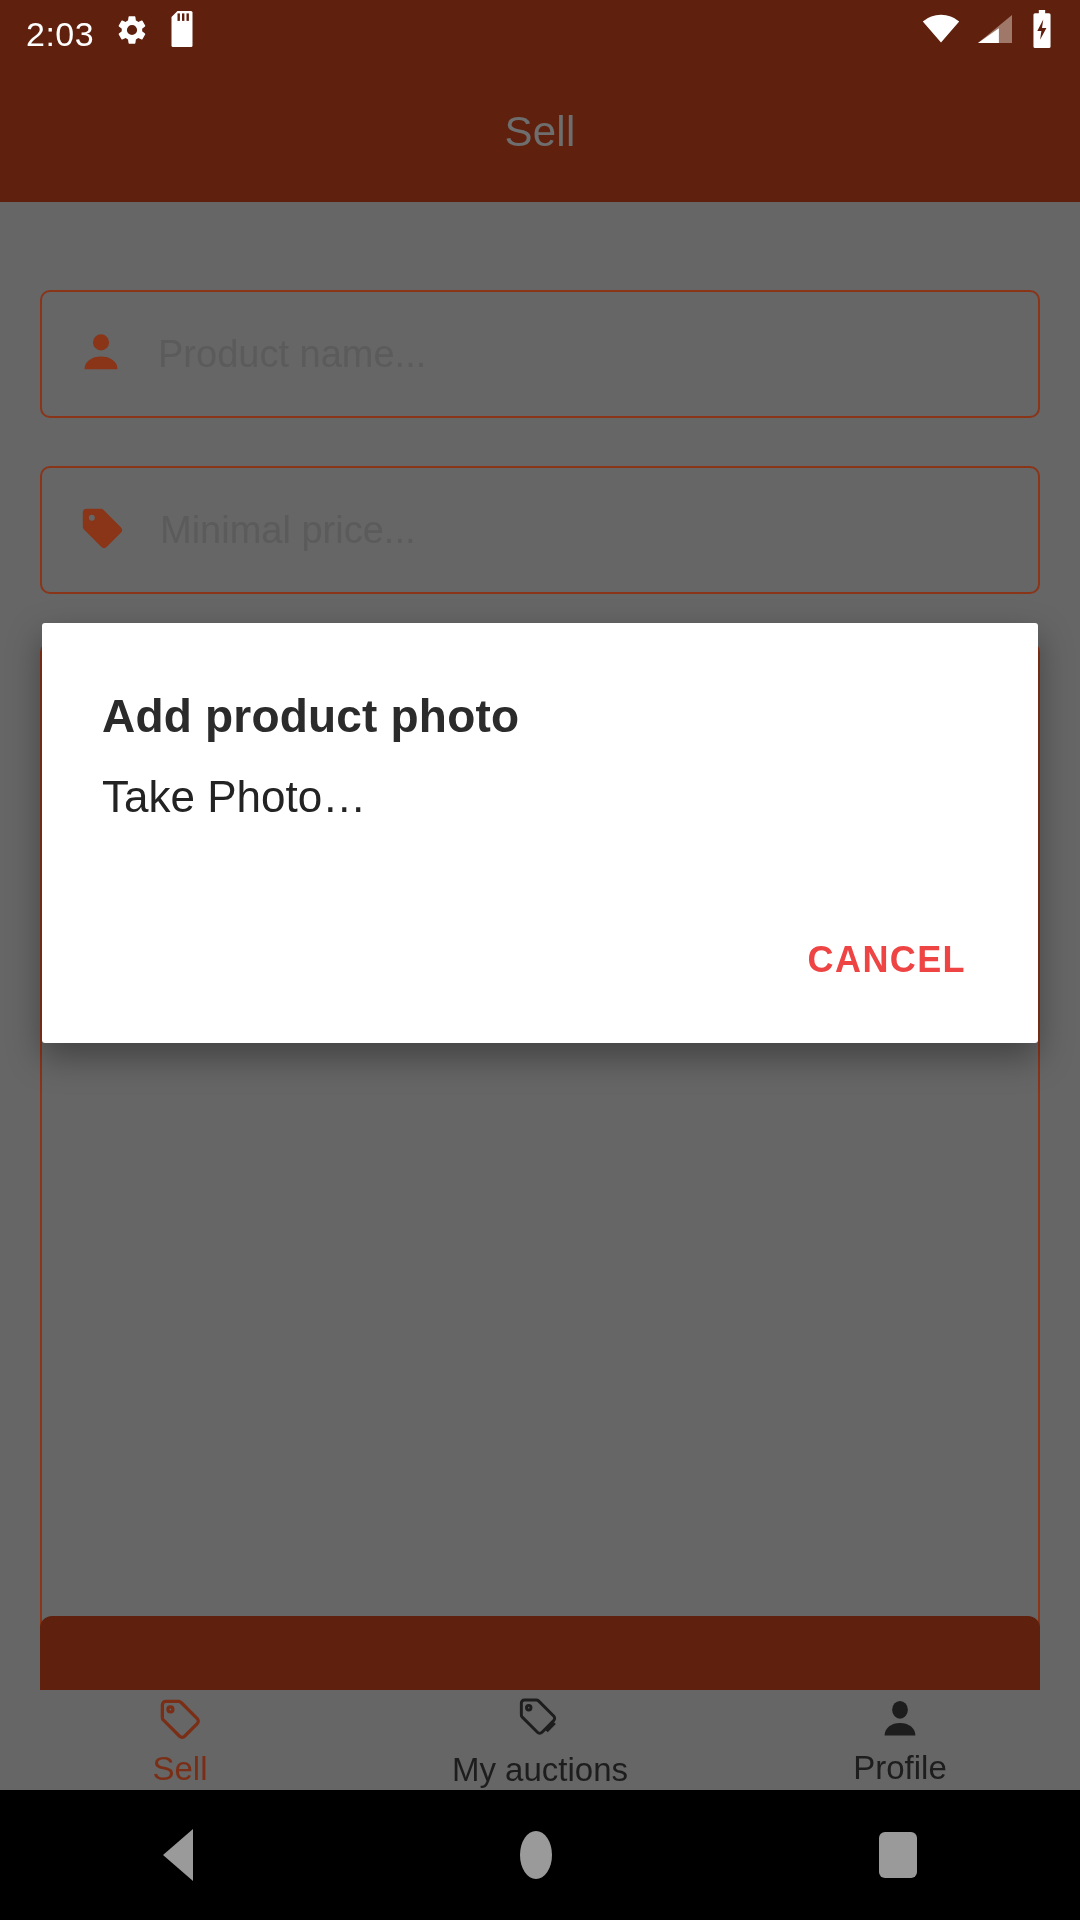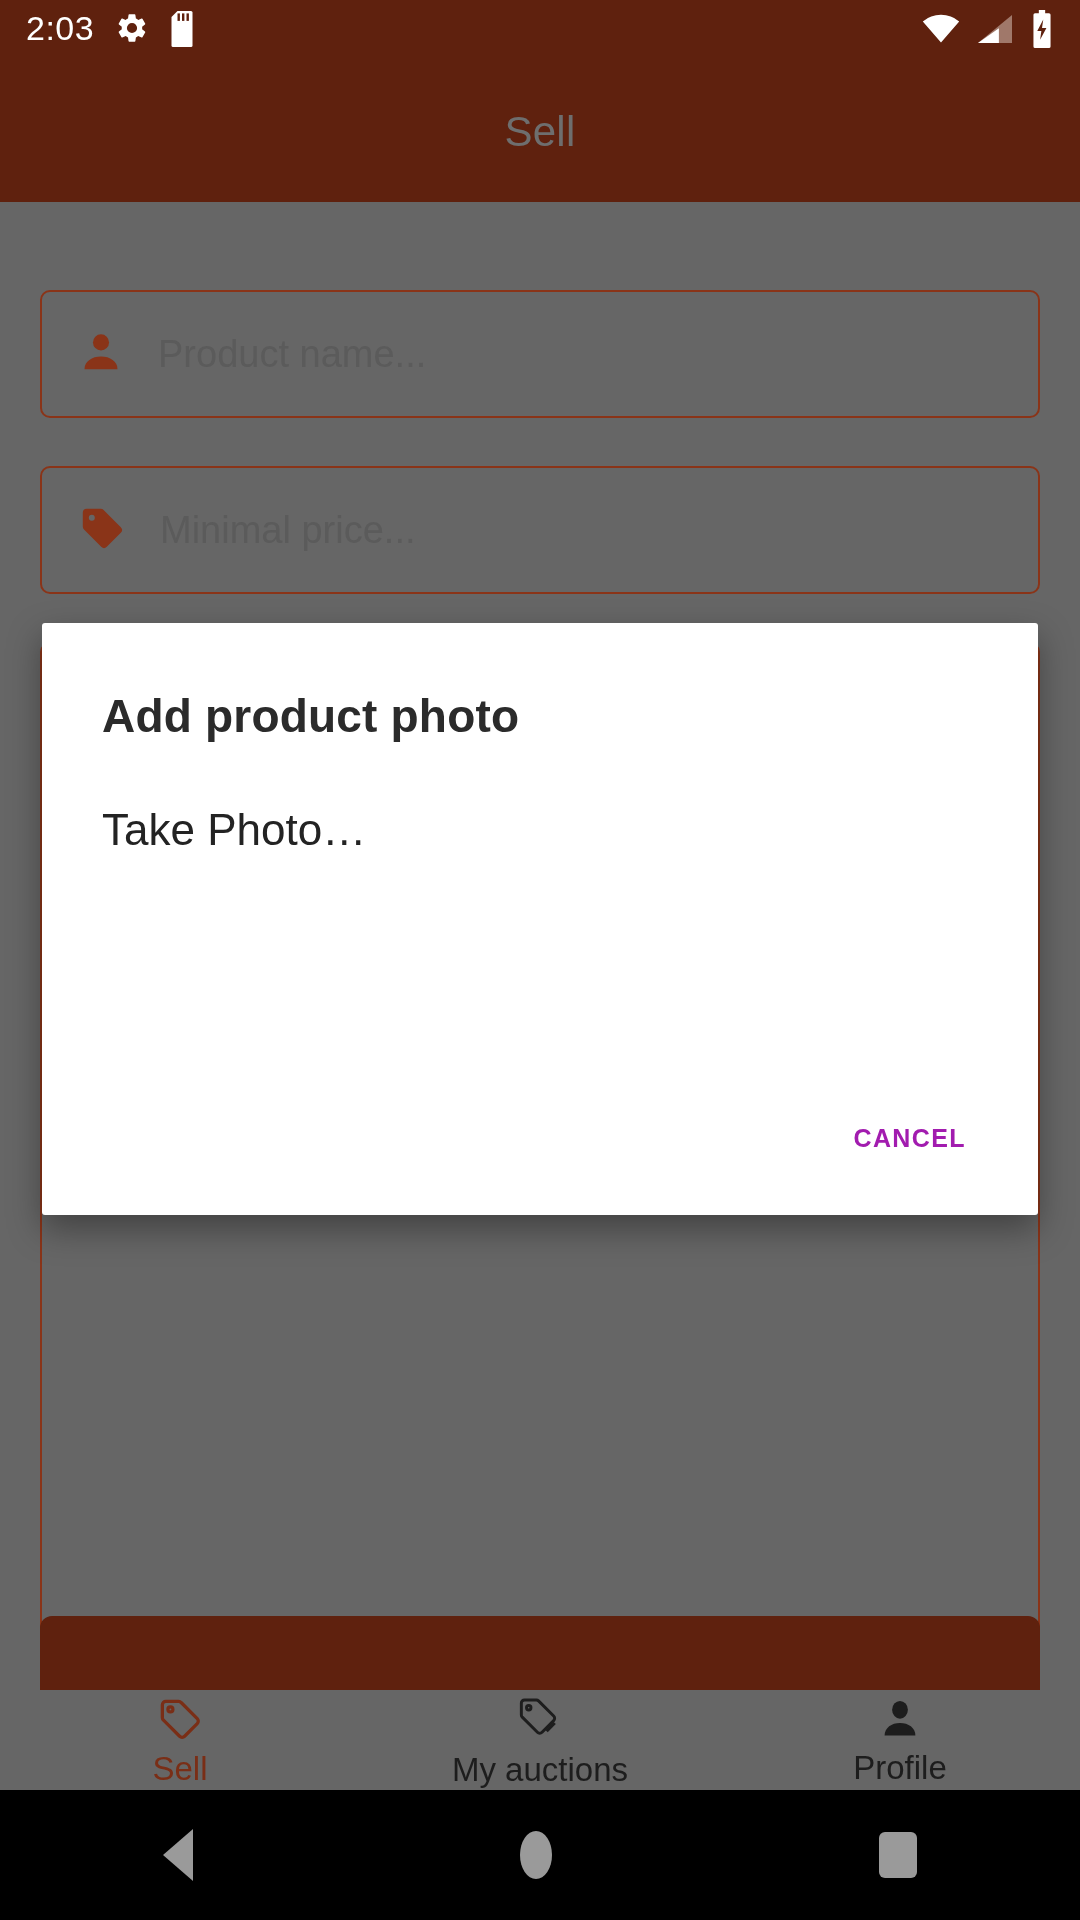--- a/index.html
+++ b/index.html
@@ -10,21 +10,21 @@
     overflow:hidden;
   }
   #screen { position:relative; width:1080px; height:1920px; background:#6a6a6a; }
 
   
   .statusbar{
     position:absolute; left:0; top:0; width:1080px; height:62px;
     background:#5f210e; color:#fff;
     display:flex; align-items:center; padding:0 26px;
   }
-  .sb-left{ display:flex; align-items:flex-start; gap:21px; }
+  .sb-left{ display:flex; align-items:flex-end; gap:21px; }
   .sb-clock{ font-size:34px; letter-spacing:.5px; line-height:1; font-weight:400; }
   .sb-right{ margin-left:auto; display:flex; align-items:center; gap:18px; }
 
   
   .appbar{
     position:absolute; left:0; top:62px; width:1080px; height:140px;
     background:#5f210e; display:flex; align-items:center; justify-content:center;
   }
   .appbar-title{ font-size:42px; color:#6e6e6e; letter-spacing:.3px; }
 
@@ -43,33 +43,33 @@
   .f2{ top:264px; height:128px; }
   .f3{ top:440px; height:1110px; align-items:flex-start; padding-top:40px; }
 
   .bigbtn{
     position:absolute; left:40px; top:1414px; width:1000px; height:130px;
     background:#5f210e; border-radius:12px;
   }
 
   
   .dialog{
-    position:absolute; left:42px; top:623px; width:996px; height:592px;
+    position:absolute; left:42px; top:623px; width:996px; height:420px;
     background:#fff; border-radius:3px;
     box-shadow:0 14px 34px rgba(0,0,0,.36);
     padding:66px 60px 0 60px;
   }
   .dlg-title{ font-size:46px; font-weight:700; color:#2b2b2b; letter-spacing:.2px; }
   .dlg-item{ font-size:44px; color:#232323; }
-  .i1{ margin-top:62px; }
+  .i1{ margin-top:29px; }
   .i2{ margin-top:78px; }
   .dlg-actions{ position:absolute; right:58px; bottom:52px; }
   .dlg-cancel{
-    font-size:25px; font-weight:700; letter-spacing:1.4px;
-    color:#a21caf; background:none; border:none; cursor:pointer;
+    font-size:36px; font-weight:700; letter-spacing:1.4px;
+    color:#ef4444; background:none; border:none; cursor:pointer;
     font-family:"Liberation Sans", sans-serif; padding:10px 14px;
   }
 
   
   .bottomnav{
     position:absolute; left:0; top:1690px; width:1080px; height:100px;
     background:#666666; display:flex;
   }
   .navitem{
     flex:1; display:flex; flex-direction:column;

